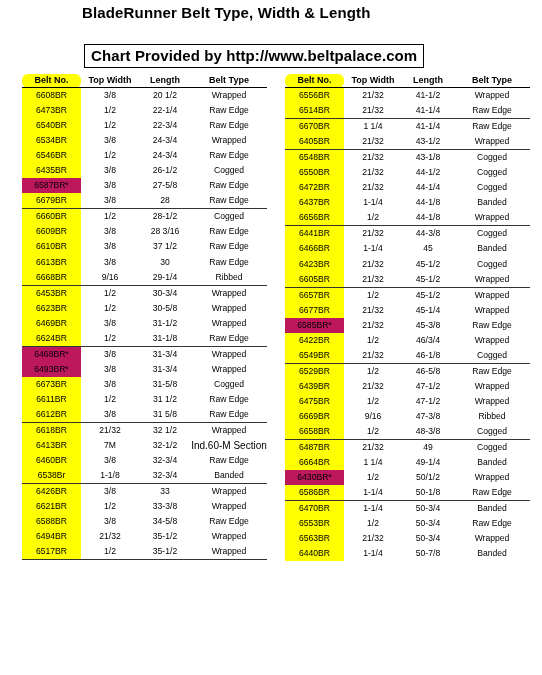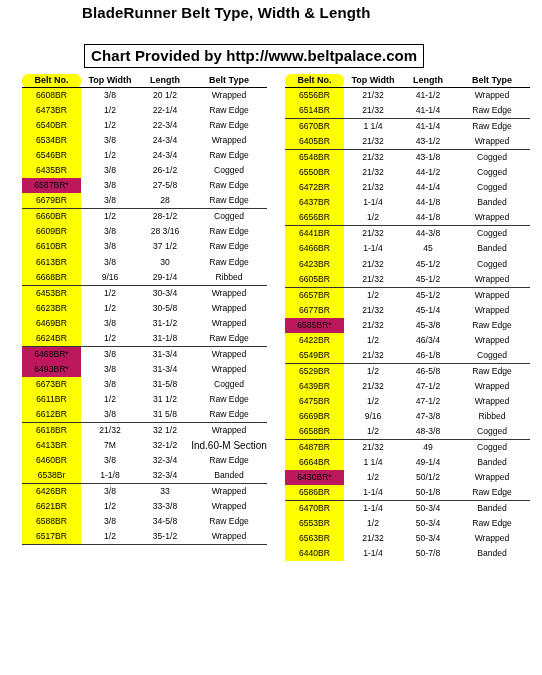--- a/index.html
+++ b/index.html
@@ -300,20 +300,26 @@
             <td class="col-tw">1/2</td>
             <td class="col-len">33-3/8</td>
             <td class="col-bt">Wrapped</td>
           </tr>
           <tr>
             <td class="col-no">6588BR</td>
             <td class="col-tw">3/8</td>
             <td class="col-len">34-5/8</td>
             <td class="col-bt">Raw Edge</td>
           </tr>
+          <tr>
+            <td class="col-no">6494BR</td>
+            <td class="col-tw">21/32</td>
+            <td class="col-len">35-1/2</td>
+            <td class="col-bt">Wrapped</td>
+          </tr>
           <tr class="sep last">
             <td class="col-no">6517BR</td>
             <td class="col-tw">1/2</td>
             <td class="col-len">35-1/2</td>
             <td class="col-bt">Wrapped</td>
           </tr>
         </tbody>
     </table>
   </div>
 

